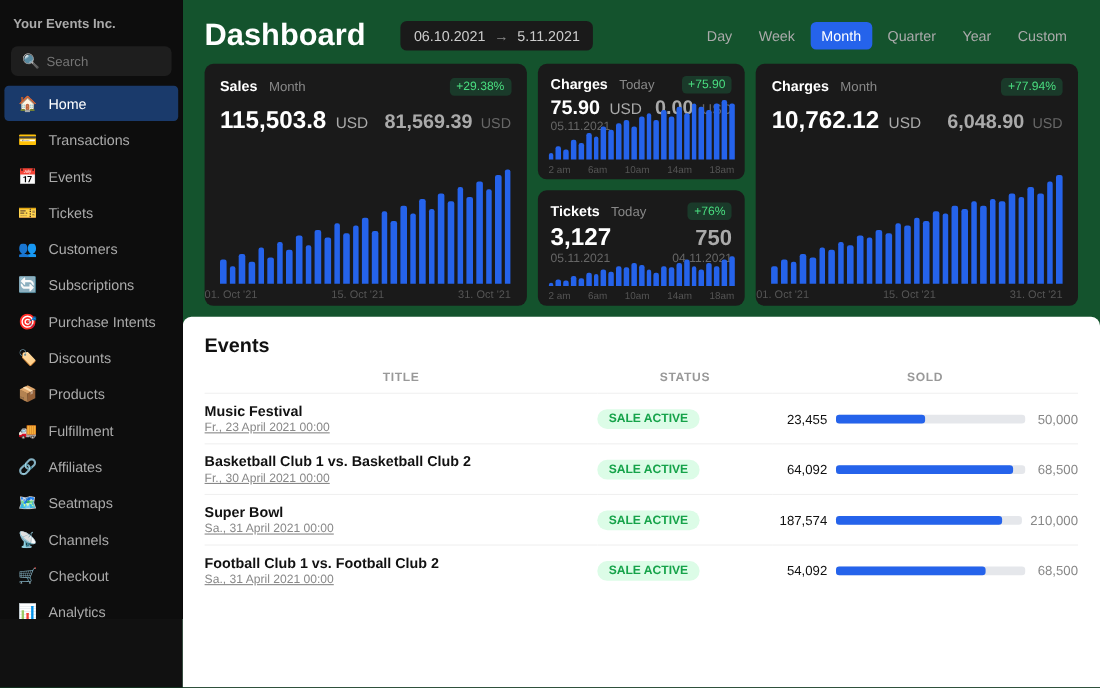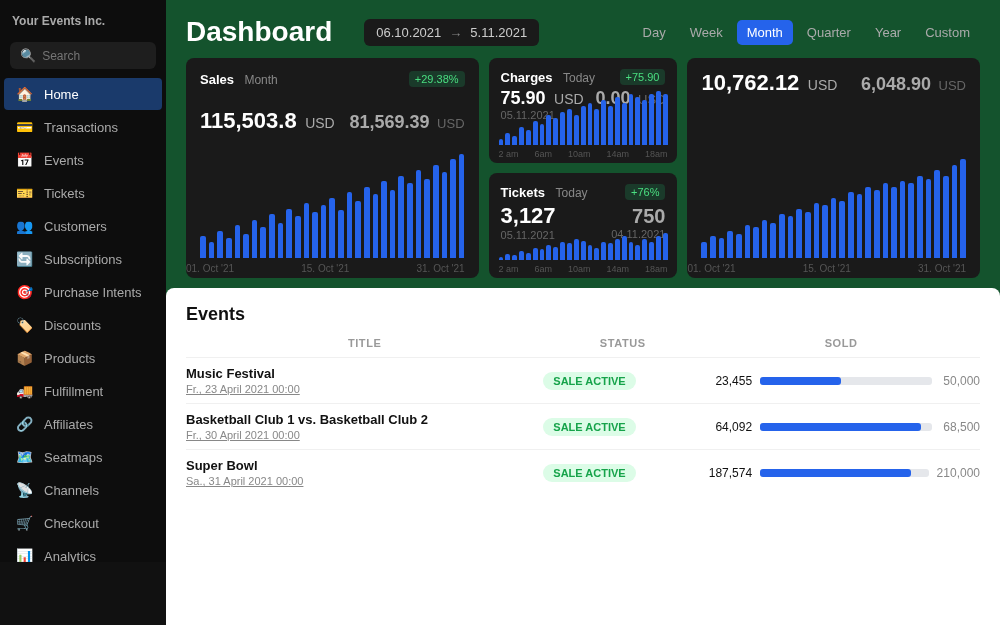--- a/index.html
+++ b/index.html
@@ -119,21 +119,21 @@
       padding: 12px 14px;
       flex: 1;
       min-height: 220px;
       position: relative;
       overflow: hidden;
     }
     .card-header {
       display: flex;
       align-items: center;
       justify-content: space-between;
-      margin-bottom: 20px;
+      margin-bottom: 8px;
     }
     .card-title { font-size: 13px; color: #fff; font-weight: 600; }
     .card-subtitle { font-size: 12px; color: #888; margin-left: 6px; }
     .card-badge {
       font-size: 11px;
       border-radius: 4px;
       padding: 2px 6px;
     }
     .badge-green { background: #1a3a2a; color: #4ade80; }
     .card-values {
@@ -545,20 +545,27 @@
           <span>2 am</span>
           <span>6am</span>
           <span>10am</span>
           <span>14am</span>
           <span>18am</span>
         </div>
       </div>
     </div>
 
     <div class="card" style="flex:1.4;">
+      <div class="card-header">
+        <div>
+          <span class="card-title">Charges</span>
+          <span class="card-subtitle">Month</span>
+        </div>
+        <span class="card-badge badge-green">+77.94%</span>
+      </div>
       <div class="card-values">
         <div>
           <span class="card-main-value">10,762.12</span>
           <span class="card-main-unit">USD</span>
         </div>
         <div>
           <span class="card-secondary-value">6,048.90</span>
           <span class="card-secondary-unit">USD</span>
         </div>
       </div>
@@ -661,16 +668,34 @@
       <td>
         <div class="progress-cell">
           <span class="progress-num">187,574</span>
           <div class="progress-bar-bg">
             <div class="progress-bar-fill" style="width:89.32095238095238%;"></div>
           </div>
           <span class="progress-total">210,000</span>
         </div>
       </td>
     </tr>
+          <tr>
+      <td>
+        <div class="event-name">Football Club 1 vs. Football Club 2</div>
+        <div class="event-date">Sa., 31 April 2021 00:00</div>
+      </td>
+      <td>
+        <span class="status-badge">SALE ACTIVE</span>
+      </td>
+      <td>
+        <div class="progress-cell">
+          <span class="progress-num">54,092</span>
+          <div class="progress-bar-bg">
+            <div class="progress-bar-fill" style="width:78.96642335766423%;"></div>
+          </div>
+          <span class="progress-total">68,500</span>
+        </div>
+      </td>
+    </tr>
         </tbody>
     </table>
   </div>
 </main>
 
 </body></html>

